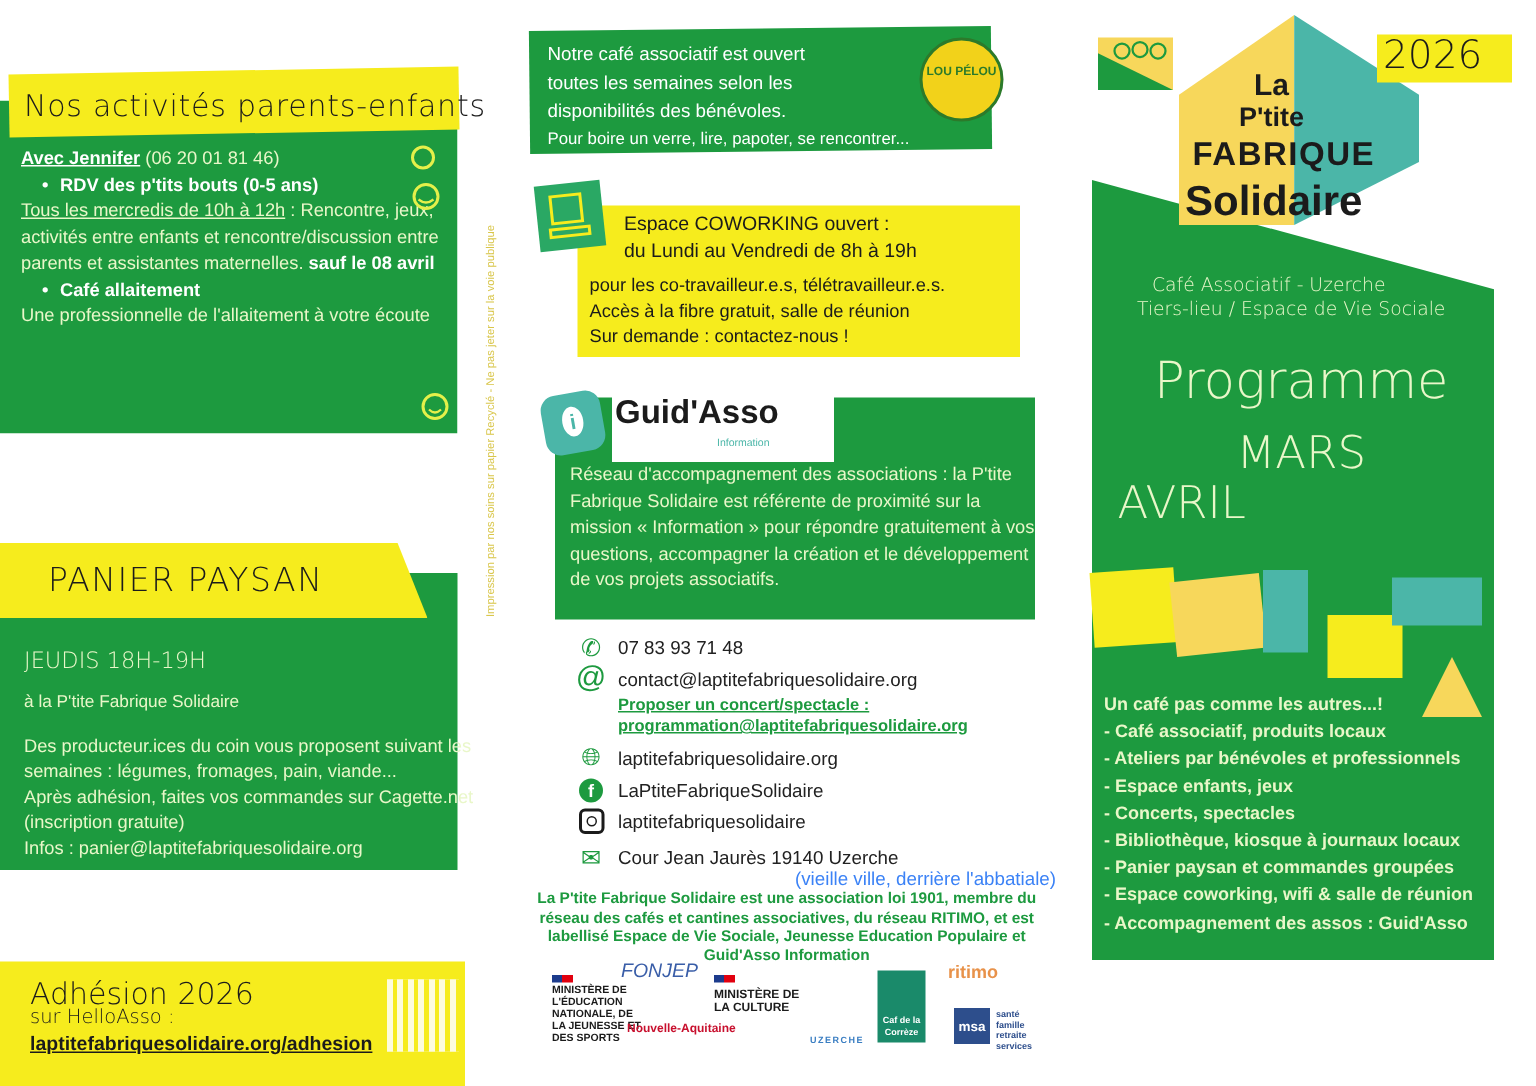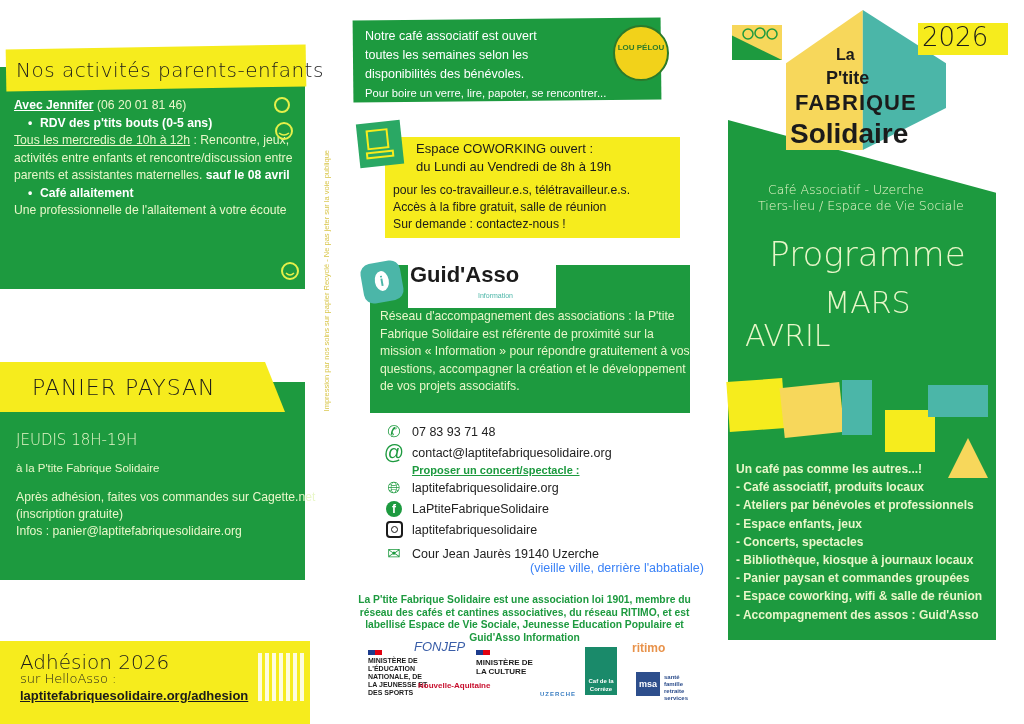--- a/index.html
+++ b/index.html
@@ -66,21 +66,21 @@
   .logo{position:absolute;font-size:7px;font-weight:bold;line-height:8px;color:#1b1b1b;}
 
   
   #right-green{left:728px;top:120px;width:268px;height:520px;clip-path:polygon(0 0,100% 14%,100% 100%,0 100%);}
   #house-yellow{left:786px;top:10px;width:160px;height:140px;background:#f7d75b;clip-path:polygon(0 38%,48% 0,48% 100%,0 100%);}
   #house-teal{left:786px;top:10px;width:160px;height:140px;background:#4bb6a8;clip-path:polygon(48% 0,100% 38%,100% 70%,48% 100%);}
   #people{left:732px;top:25px;width:50px;height:35px;background:#f7d75b;}
   #people-tri{left:732px;top:25px;width:50px;height:35px;background:#1d9a3f;clip-path:polygon(0 30%,100% 100%,0 100%);}
   #year-yellow{left:918px;top:23px;width:90px;height:32px;}
   #year{left:922px;top:22px;font-size:26px;color:#1b1b1b;}
-  #logo-la{left:836px;top:46px;font-size:16px;font-weight:bold;color:#1b1b1b;}
+  #logo-la{left:836px;top:46px;font-size:20px;font-weight:bold;color:#1b1b1b;}
   #logo-ptite{left:826px;top:68px;font-size:18px;font-weight:bold;color:#1b1b1b;}
   #logo-fab{left:795px;top:90px;font-size:22px;font-weight:bold;color:#1b1b1b;letter-spacing:1px;}
   #logo-sol{left:790px;top:118px;font-size:28px;font-weight:bold;color:#1b1b1b;}
   #tag1{left:768px;top:182px;font-size:12.5px;}
   #tag2{left:758px;top:198px;font-size:12.5px;}
   #prog{left:745px;top:234px;width:245px;text-align:center;font-size:34px;}
   #mois1{left:745px;top:285px;width:245px;text-align:center;font-size:30px;}
   #mois2{left:745px;top:318px;width:245px;text-align:left;font-size:30px;}
   .icard{position:absolute;}
   #list{left:736px;top:460px;width:270px;font-size:12px;font-weight:bold;line-height:18.2px;}
@@ -108,20 +108,21 @@
   <path d="M11 18 q4 4 8 0" fill="none" stroke="#e5f04a" stroke-width="1.5"></path>
 </svg>
 
 <div class="abs green" id="pp-green"></div>
 <div class="abs yellow" id="pp-yellow"></div>
 <div class="abs hand" id="pp-title">PANIER PAYSAN</div>
 <div class="abs lt" id="pp-body">
   <div class="hand" style="font-size:15px;margin-bottom:11px">JEUDIS 18H-19H</div>
   <div style="font-size:11.5px">à la P'tite Fabrique Solidaire</div>
   <div style="height:12px"></div>
+  <div>Des producteur.ices du coin vous proposent suivant les semaines : légumes, fromages, pain, viande...</div>
   <div>Après adhésion, faites vos commandes sur Cagette.net (inscription gratuite)</div>
   <div>Infos : panier@laptitefabriquesolidaire.org</div>
 </div>
 
 <div class="abs yellow" id="adh-yellow"></div>
 <div class="abs hand" id="adh-title">Adhésion 2026</div>
 <div class="abs hand" id="adh-sub">sur HelloAsso :</div>
 <div class="abs" id="adh-link">laptitefabriquesolidaire.org/adhesion</div>
 <div class="abs" id="qr"></div>
 
@@ -169,20 +170,21 @@
 <div class="abs" id="contacts">
   <div class="crow">
       <span class="cicon">✆</span>
       <span>07 83 93 71 48</span>
     </div>
   <div class="crow">
       <span class="cicon" style="font-size:20px">@</span>
       <span>contact@laptitefabriquesolidaire.org</span>
     </div>
   <div class="prog">Proposer un concert/spectacle :</div>
+  <div class="prog" style="margin-bottom:4px">programmation@laptitefabriquesolidaire.org</div>
   <div class="crow">
       <span class="cicon">🌐︎</span>
       <span>laptitefabriquesolidaire.org</span>
     </div>
   <div class="crow">
       <span class="cicon">
         <span style="display:inline-block;width:16px;height:16px;border-radius:50%;background:#1d9a3f;color:#fff;font-size:12px;font-weight:bold;text-align:center;line-height:17px">f</span>
       </span>
       <span>LaPtiteFabriqueSolidaire</span>
     </div>

